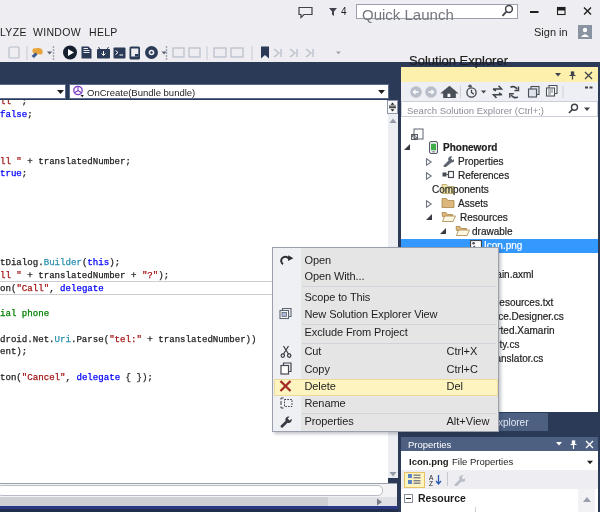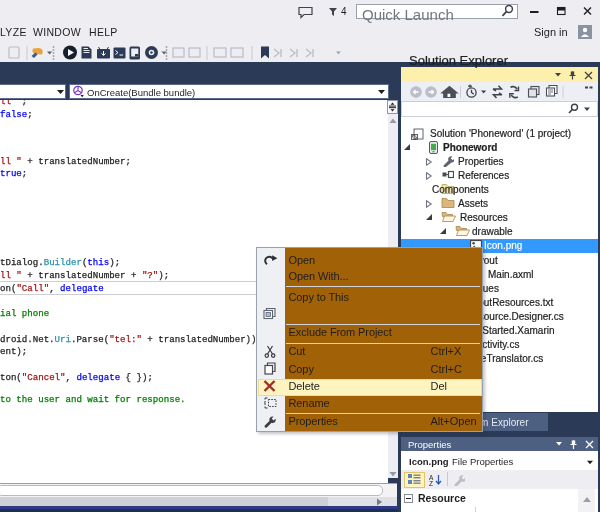--- a/index.html
+++ b/index.html
@@ -117,21 +117,20 @@
   <div class="ab mono" style="left:0;top:7.5px"><span class="k">false</span>;</div>
   <div class="ab mono" style="left:0;top:54.5px"><span class="s">ll "</span> + translatedNumber;</div>
   <div class="ab mono" style="left:0;top:67.25px"><span class="k">true</span>;</div>
   <div class="ab mono" style="left:0;top:156.25px">tDialog.<span class="t">Builder</span>(<span class="k">this</span>);</div>
   <div class="ab mono" style="left:0;top:169px"><span class="s">ll "</span> + translatedNumber + <span class="s">"?"</span>);</div>
   <div class="ab mono" style="left:0;top:181.75px">on(<span class="s">"Call"</span>, <span class="k">delegate</span></div>
   <div class="ab mono" style="left:0;top:207px"><span class="c">ial phone</span></div>
   <div class="ab mono" style="left:0;top:232.5px">droid.Net.<span class="t">Uri</span>.Parse(<span class="s">"tel:"</span> + translatedNumber))</div>
   <div class="ab mono" style="left:0;top:245.25px">ent);</div>
   <div class="ab mono" style="left:0;top:270.75px">ton(<span class="s">"Cancel"</span>, <span class="k">delegate</span> { });</div>
-  <div class="ab mono" style="left:0;top:293px"><span class="c">to the user and wait for response.</span></div>
 </div>
 
 <div class="ab" style="left:388px;top:100px;width:10px;height:378px;background:#edeef3"></div>
 <div class="ab" style="left:387px;top:100px;width:11px;height:14px;background:#f8f8fa;border:1px solid #8e98a8"></div>
 <svg class="ab" style="left:388px;top:102px" width="9" height="10" viewBox="0 0 9 10">
   <path d="M4.5 0.5 l2 2.2 h-4 z" fill="#1e1e1e"></path>
       <rect x="1" y="3.6" width="7" height="1" fill="#1e1e1e"></rect>
   <rect x="1" y="5.2" width="7" height="1" fill="#1e1e1e"></rect>
       <path d="M4.5 9.5 l2 -2.2 h-4 z" fill="#1e1e1e"></path>
 </svg>
@@ -189,38 +188,38 @@
   <g fill="#fff" stroke="#4a5058" stroke-width="1.1">
     <path d="M148 5 v-2.5 h8 v8 h-2.5"></path>
         <rect x="145.5" y="5" width="8" height="8"></rect>
     <path d="M147 7 h5 M147 9 h5 M147 11 h3" stroke-width="0.8"></path>
   </g>
   <path d="M162 3 v12" stroke="#ccced8"></path>
   <path d="M184 4.5 h3 M188.5 4.5 h3" stroke="#42424d" stroke-width="1.8"></path>
 </svg>
 
 <div class="ab" style="left:401px;top:101px;width:197px;height:16px;background:#fff;border:1px solid #ccced8"></div>
+<div class="ab" style="left:407px;top:104.5px;font-size:9.5px;color:#8b8e98">Search Solution Explorer (Ctrl+;)</div>
 <svg class="ab" style="left:565px;top:103px" width="28" height="12" viewBox="0 0 28 12">
   <circle cx="9.5" cy="4.2" r="3" fill="none" stroke="#3e4248" stroke-width="1.4"></circle>
   <path d="M7.2 6.5 L4 10" stroke="#3e4248" stroke-width="1.7"></path>
   <path d="M19 4.5 l3 3.5 l3 -3.5 z" fill="#3e4248"></path>
 </svg>
 
 <style>
 .trow{position:absolute;height:14px;line-height:14px;font-size:10px;color:#1e1e1e;white-space:pre;-webkit-text-stroke:.2px}
 .exp-o{position:absolute;width:8px;height:8px}
 </style>
 <div class="ab" style="left:401px;top:238.5px;width:197px;height:14px;background:#3399ff"></div>
 
 <svg class="ab" style="left:411px;top:128px" width="13" height="12" viewBox="0 0 13 12">
   <rect x="3" y="1" width="9" height="10" fill="#fff" stroke="#5e6470"></rect>
   <rect x="0.5" y="6.5" width="6" height="5" fill="#dfe3ec" stroke="#5e6470"></rect>
   <path d="M2 9 a1.2 1.2 0 1 1 1.6 0 M3.4 9 a1.2 1.2 0 1 0 1.6 0" stroke="#1e1e1e" fill="none" stroke-width="0.9"></path>
 </svg>
-<div class="trow" style="left:430px;top:126.5px">Solution 'Phoneword' (1 project)</div>
 
 <svg class="ab" style="left:403px;top:143px" width="8" height="8">
       <path d="M7 1 V7 H1 z" fill="#3b3b44"></path>
     </svg>
 <svg class="ab" style="left:428px;top:141px" width="11" height="13" viewBox="0 0 11 13">
   <rect x="1.5" y="0.5" width="8" height="12" rx="1.5" fill="#e8eaee" stroke="#555b64" stroke-width="1"></rect>
   <rect x="3" y="2.8" width="5" height="6.4" fill="#3fae49"></rect>
   <rect x="4.5" y="10.3" width="2" height="1" fill="#555b64"></rect>
 </svg>
 <div class="trow" style="left:443px;top:140.5px;font-weight:bold">Phoneword</div>
@@ -373,43 +372,44 @@
 </svg>
 <div class="ab" style="left:418px;top:492px;font-size:10.5px;font-weight:bold">Resource</div>
 <div class="ab" style="left:578px;top:489px;width:17px;height:23px;background:#f2f2f5"></div>
 <svg class="ab" style="left:582px;top:496px" width="10" height="7">
       <path d="M5 1 L9 6 H1 z" fill="#9aa0ab"></path>
     </svg>
 
 <div class="ab" style="left:401px;top:507px;width:177px;height:5px;background:#fff"></div>
 <div class="ab" style="left:475px;top:507px;width:1px;height:5px;background:#d0d1d6"></div>
 
-<div class="ab" id="menu" style="left:256px;top:247px;width:226.5px;height:184.5px;background:#a16207;border:1px solid #9aa0ab;box-shadow:2px 2px 3px rgba(40,50,70,.28)">
+<div class="ab" id="menu" style="left:272px;top:247px;width:226.5px;height:184.5px;background:#e5e5e5;border:1px solid #9aa0ab;box-shadow:2px 2px 3px rgba(40,50,70,.28)">
 <style>.mi{position:absolute;left:31.5px;height:14px;line-height:14px;font-size:11px;color:#1e1e1e;white-space:pre;letter-spacing:-.1px}
 .ms{position:absolute;left:173.5px;height:14px;line-height:14px;font-size:11px;color:#1e1e1e}
 .sep{position:absolute;left:29px;right:2px;height:1px;background:#d2d4dc}</style>
 <div class="ab" style="left:0;top:0;width:28px;height:100%;background:#eef0f4"></div>
 <div class="ab" style="left:1.2px;top:130.5px;width:223.8px;height:17px;background:#fdf4bf;border:1px solid #ecdb9c"></div>
 <div class="mi" style="top:4.6px">Open</div>
 <div class="mi" style="top:21.1px">Open With...</div>
 <div class="sep" style="top:38.3px"></div>
-<div class="mi" style="top:41.8px">Copy to This</div>
+<div class="mi" style="top:41.8px">Scope to This</div>
+<div class="mi" style="top:58.7px">New Solution Explorer View</div>
 <div class="sep" style="top:76px"></div>
 <div class="mi" style="top:77.1px">Exclude From Project</div>
 <div class="sep" style="top:94.5px"></div>
 <div class="mi" style="top:96.3px">Cut</div>
       <div class="ms" style="top:96.3px">Ctrl+X</div>
 <div class="mi" style="top:113.5px">Copy</div>
       <div class="ms" style="top:113.5px">Ctrl+C</div>
 <div class="mi" style="top:131.2px">Delete</div>
       <div class="ms" style="top:131.2px">Del</div>
 <div class="mi" style="top:148.4px">Rename</div>
 <div class="sep" style="top:164.6px"></div>
 <div class="mi" style="top:166.4px">Properties</div>
-      <div class="ms" style="top:166.4px">Alt+Open</div>
+      <div class="ms" style="top:166.4px">Alt+View</div>
 <svg class="ab" style="left:7px;top:5px" width="14" height="13" viewBox="0 0 14 13">
   <path d="M3 11.3 A4.2 4.2 0 1 1 8.8 5.4" fill="none" stroke="#2e2e34" stroke-width="2"></path>
   <path d="M8.2 2.2 l5.2 3 l-5.4 2.8 z" fill="#2e2e34"></path>
 </svg>
 <svg class="ab" style="left:6px;top:59px" width="14" height="13" viewBox="0 0 14 13">
   <rect x="1" y="3.5" width="8.5" height="8" fill="#fff" stroke="#5e6470" stroke-width="1.1"></rect>
   <path d="M3.5 3.5 v-2 h8.5 v8 h-2" fill="none" stroke="#5e6470" stroke-width="1.1"></path>
   <rect x="3" y="5.5" width="4.5" height="4" fill="#aebadd" stroke="#5e6470" stroke-width="0.8"></rect>
 </svg>
 <svg class="ab" style="left:7px;top:97px" width="12" height="13" viewBox="0 0 12 13">

